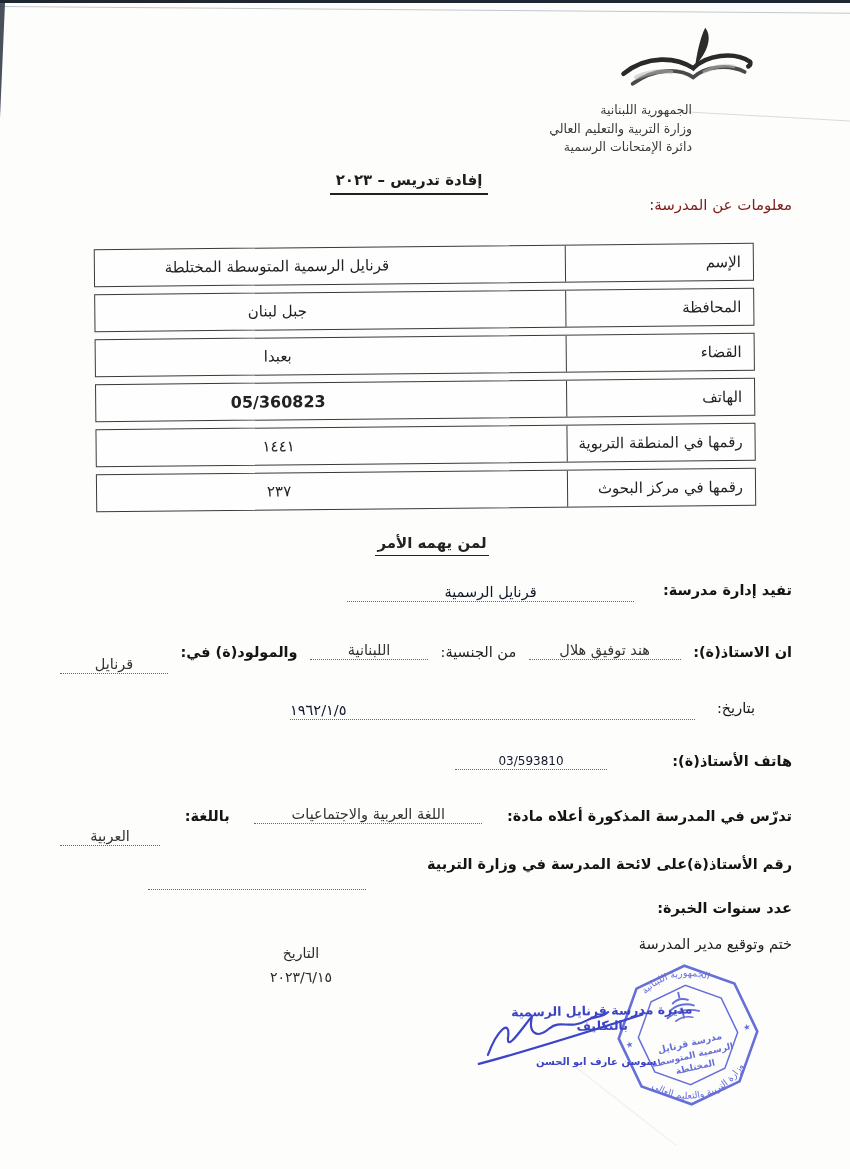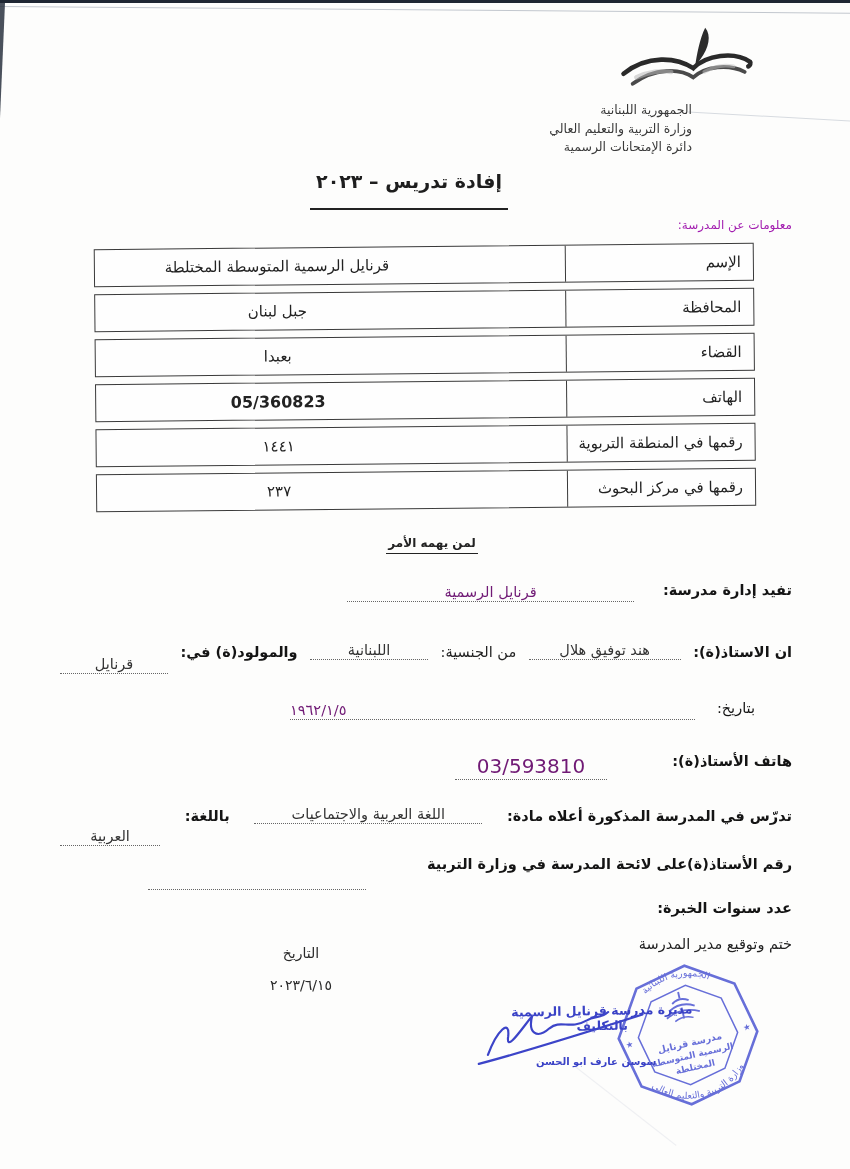--- a/index.html
+++ b/index.html
@@ -23,49 +23,49 @@
   .scan-crease-header{position:absolute;left:688px;top:116px;width:165px;height:0;
     border-top:1px solid #d7dbe0;transform:rotate(3.2deg);}
   .scan-crease-bottom{position:absolute;left:560px;top:1105px;width:130px;height:0;
     border-top:1px solid #eff0f3;transform:rotate(38deg);}
   
   .logo{position:absolute;left:615px;top:26px;width:140px;height:78px;}
   .org-block{position:absolute;right:158px;top:101px;text-align:right;direction:rtl;
     font-size:12.5px;line-height:18.5px;color:#3a3a3a;}
   .doc-title{position:absolute;top:170px;left:0;right:0;text-align:center;direction:rtl;}
   .doc-title span{display:inline-block;transform:translateX(-16px);
-    font-weight:bold;font-size:19px;letter-spacing:.5px;
-    border-bottom:2px solid #222;padding:0 6px 16px;text-align:right;}
-  .section-heading{position:absolute;right:58px;top:218px;direction:rtl;
-    font-size:12px;color:#a21caf;}
+    font-weight:bold;font-size:15px;letter-spacing:.5px;
+    border-bottom:2px solid #222;padding:0 6px 4px;text-align:right;}
+  .section-heading{position:absolute;right:58px;top:196px;direction:rtl;
+    font-size:15px;color:#7f1d1d;}
   
   .school-table{position:absolute;left:95px;top:246px;width:660px;
     transform:rotate(-0.55deg);transform-origin:center;direction:rtl;}
   .t-row{display:flex;direction:rtl;height:36px;margin-bottom:7px;
     border:1px solid #3a3a3a;background:#fefefe;}
   .t-label{width:188px;border-left:1px solid #3a3a3a;display:flex;align-items:center;
     justify-content:flex-start;padding-right:12px;box-sizing:border-box;font-size:15px;color:#222;}
   .t-value{flex:1;display:flex;align-items:center;justify-content:center;
     padding-right:106px;box-sizing:border-box;font-size:15px;color:#222;}
   .t-value.bold{font-weight:bold;font-size:16px;}
   .t-value.spaced{letter-spacing:4px;font-size:15px;}
   
   .row{position:absolute;left:60px;right:58px;direction:rtl;font-size:14.5px;color:#222;}
   .row .lbl{font-weight:bold;color:#141414;white-space:nowrap;}
   .row .plain{white-space:nowrap;}
   .dots{display:inline-block;border-bottom:1.6px dotted #666;text-align:center;
     padding:0 4px 1px;color:#333;box-sizing:border-box;vertical-align:bottom;}
   .drop14{position:relative;top:14px;}
   .drop22{position:relative;top:22px;}
   .salutation{top:534px;text-align:center;}
-  .salutation span{font-weight:bold;font-size:12px;border-bottom:1.5px solid #222;
+  .salutation span{font-weight:bold;font-size:15px;border-bottom:1.5px solid #222;
     padding:0 2px 3px;transform:translateX(6px);display:inline-block;}
   .flexline{display:flex;align-items:flex-end;justify-content:space-between;}
   .dotline-abs{position:absolute;border-bottom:1.6px dotted #666;text-align:center;
-    font-size:14.5px;color:#701a75;padding-bottom:1px;box-sizing:border-box;}
+    font-size:14.5px;color:#0f172a;padding-bottom:1px;box-sizing:border-box;}
   .date-block{position:absolute;left:240px;top:941px;width:122px;text-align:center;
     direction:rtl;font-size:14px;color:#2a2a2a;line-height:24px;}
   
   .stamp-svg{position:absolute;left:613px;top:960px;width:150px;height:150px;
     transform:rotate(-13deg);opacity:.92;}
   .stamp-overlay-title{position:absolute;left:486px;top:1003px;width:232px;text-align:center;
     direction:rtl;font-weight:bold;font-size:12.5px;color:#3a42c6;transform:rotate(-1deg);}
   .stamp-overlay-name{position:absolute;left:536px;top:1056px;width:186px;text-align:left;
     direction:rtl;font-weight:bold;font-size:10px;color:#3a42c6;}
   .signature-svg{position:absolute;left:472px;top:995px;width:180px;height:75px;
@@ -147,21 +147,21 @@
     <span class="dots drop14" style="width:108px;">قرنايل</span>
   </div>
 
   <div class="row" style="top:700px;">
     <span class="lbl" style="margin-right:37px;font-weight:normal;">بتاريخ:</span>
     <span class="dotline-abs" style="left:230px;width:405px;top:2px;text-align:left;padding-right:8px;letter-spacing:1px;">١٩٦٢/١/٥</span>
   </div>
 
   <div class="row" style="top:753px;">
     <span class="lbl">هاتف الأستاذ(ة):</span>
-    <span class="dotline-abs" dir="ltr" style="left:395px;width:152px;top:1px;font-size:20px;">03/593810</span>
+    <span class="dotline-abs" dir="ltr" style="left:395px;width:152px;top:1px;font-size:12px;">03/593810</span>
   </div>
 
   <div class="row flexline" style="top:806px;">
     <span class="lbl">تدرّس في المدرسة المذكورة أعلاه مادة:</span>
     <span class="dots" style="width:228px;">اللغة العربية والاجتماعيات</span>
     <span class="lbl">باللغة:</span>
     <span class="dots drop22" style="width:100px;">العربية</span>
   </div>
 
   <div class="row" style="top:856px;text-align:right;">
@@ -172,21 +172,21 @@
   <div class="row" style="top:900px;">
     <span class="lbl">عدد سنوات الخبرة:</span>
   </div>
 
   <div class="row" style="top:936px;text-align:right;">
     <span class="plain">ختم وتوقيع مدير المدرسة</span>
   </div>
 
   <div class="date-block">
     <div>التاريخ</div>
-    <div style="letter-spacing:1px;margin-top:8px;">٢٠٢٣/٦/١٥</div>
+    <div style="letter-spacing:1px;">٢٠٢٣/٦/١٥</div>
   </div>
 
   <svg class="stamp-svg" viewBox="0 0 160 160">
     <g stroke="#5b63d6" fill="none">
       <polygon points="152.9,92.8 122.4,140.6 67.2,152.9 19.4,122.4 7.1,67.2 37.6,19.4 92.8,7.1 140.6,37.6" stroke-width="2.8"></polygon>
       <polygon points="132.2,89.2 110.4,123.4 70.8,132.2 36.6,110.4 27.8,70.8 49.6,36.6 89.2,27.8 123.4,49.6" stroke-width="1.6"></polygon>
 
       <path d="M80,62 L80,50" stroke-width="2"></path>
       <path d="M62,58 Q80,49 98,58" stroke-width="2"></path>
       <path d="M66,51 Q80,43 94,51" stroke-width="2"></path>

